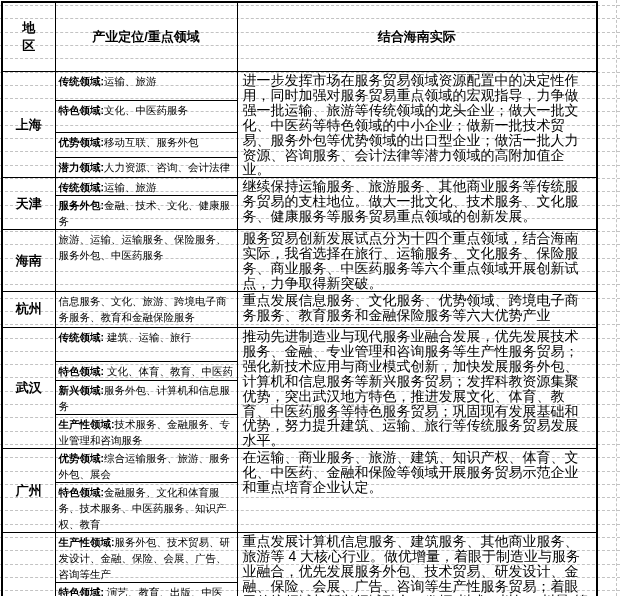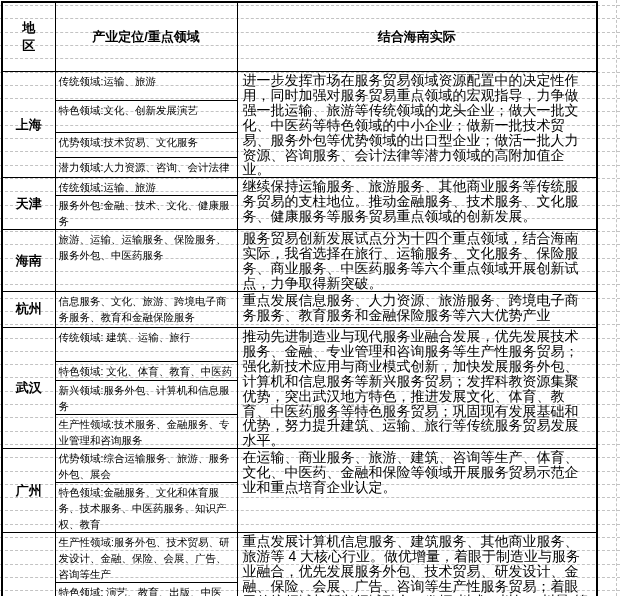--- a/index.html
+++ b/index.html
@@ -13,21 +13,21 @@
   
   table.policy{position:absolute;left:1px;top:1px;z-index:1;
     border-collapse:collapse;table-layout:fixed;background:transparent;
     border:2px solid #000;}
   col.c1{width:53px;} col.c2{width:182px;} col.c3{width:360px;}
   td,th{border:1px solid #000;overflow:hidden;background:transparent;}
   th{font-size:13px;font-weight:bold;text-align:center;vertical-align:middle;padding:16px;}
   td.region{font-size:13px;font-weight:bold;text-align:center;vertical-align:middle;padding:0;}
   td.ind{font-size:10.5px;line-height:16px;vertical-align:top;
          padding:1px 2px 0 3px;letter-spacing:0;}
-  td.ind .lbl{font-weight:normal;}
+  td.ind .lbl{font-weight:bold;}
   td.pol{font-size:14px;line-height:14.9px;vertical-align:top;
          padding:1px 4px 0 5px;letter-spacing:0;}
 </style>
 </head>
 <body>
 
 <div id="page">
   <div id="gridlines">
       <div class="glv"></div>
       <div class="gl" style="top: 5px;"></div>
@@ -90,69 +90,69 @@
       <th>产业定位/重点领域</th>
       <th>结合海南实际</th>
     </tr>
 
     <tr style="height:25px">
       <td class="region" rowspan="4">上海</td>
       <td class="ind"><span class="lbl">传统领域:</span><span>运输、旅游</span></td>
       <td class="pol" rowspan="4">进一步发挥市场在服务贸易领域资源配置中的决定性作用，同时加强对服务贸易重点领域的宏观指导，力争做强一批运输、旅游等传统领域的龙头企业；做大一批文化、中医药等特色领域的中小企业；做新一批技术贸易、服务外包等优势领域的出口型企业；做活一批人力资源、咨询服务、会计法律等潜力领域的高附加值企业。</td>
     </tr>
     <tr style="height:28px">
-      <td class="ind"><span class="lbl">特色领域:</span><span>文化、创新发展演艺</span></td>
+      <td class="ind"><span class="lbl">特色领域:</span><span>文化、中医药服务</span></td>
     </tr>
     <tr style="height:22px">
-      <td class="ind"><span class="lbl">优势领域:</span><span>技术贸易、文化服务</span></td>
+      <td class="ind"><span class="lbl">优势领域:</span><span>移动互联、服务外包</span></td>
     </tr>
     <tr style="height:18px">
       <td class="ind"><span class="lbl">潜力领域:</span><span>人力资源、咨询、会计法律</span></td>
     </tr>
 
     <tr style="height:17px">
       <td class="region" rowspan="2">天津</td>
       <td class="ind"><span class="lbl">传统领域:</span><span>运输、旅游</span></td>
-      <td class="pol" rowspan="2">继续保持运输服务、旅游服务、其他商业服务等传统服务贸易的支柱地位。推动金融服务、技术服务、文化服务、健康服务等服务贸易重点领域的创新发展。</td>
+      <td class="pol" rowspan="2">继续保持运输服务、旅游服务、其他商业服务等传统服务贸易的支柱地位。做大一批文化、技术服务、文化服务、健康服务等服务贸易重点领域的创新发展。</td>
     </tr>
     <tr style="height:30px">
       <td class="ind"><span class="lbl">服务外包:</span><span>金融、技术、文化、健康服务</span></td>
     </tr>
 
     <tr style="height:60px">
       <td class="region">海南</td>
       <td class="ind"><span>旅游、运输、运输服务、保险服务、服务外包、中医药服务</span></td>
       <td class="pol">服务贸易创新发展试点分为十四个重点领域，结合海南实际，我省选择在旅行、运输服务、文化服务、保险服务、商业服务、中医药服务等六个重点领域开展创新试点，力争取得新突破。</td>
     </tr>
 
     <tr style="height:36px">
       <td class="region">杭州</td>
       <td class="ind"><span>信息服务、文化、旅游、跨境电子商务服务、教育和金融保险服务</span></td>
-      <td class="pol">重点发展信息服务、人力资源、旅游服务、跨境电子商务服务、教育服务和金融保险服务等六大优势产业</td>
+      <td class="pol">重点发展信息服务、文化服务、优势领域、跨境电子商务服务、教育服务和金融保险服务等六大优势产业</td>
     </tr>
 
     <tr style="height:34px">
       <td class="region" rowspan="4">武汉</td>
       <td class="ind"><span class="lbl">传统领域:</span><span> 建筑、运输、旅行</span></td>
       <td class="pol" rowspan="4">推动先进制造业与现代服务业融合发展，优先发展技术服务、金融、专业管理和咨询服务等生产性服务贸易；强化新技术应用与商业模式创新，加快发展服务外包、计算机和信息服务等新兴服务贸易；发挥科教资源集聚优势，突出武汉地方特色，推进发展文化、体育、教育、中医药服务等特色服务贸易；巩固现有发展基础和优势，努力提升建筑、运输、旅行等传统服务贸易发展水平。</td>
     </tr>
     <tr style="height:19px">
       <td class="ind"><span class="lbl">特色领域:</span><span> 文化、体育、教育、中医药</span></td>
     </tr>
     <tr style="height:32px">
       <td class="ind"><span class="lbl">新兴领域:</span><span>服务外包、计算机和信息服务</span></td>
     </tr>
     <tr style="height:34px">
       <td class="ind"><span class="lbl">生产性领域:</span><span>技术服务、金融服务、专业管理和咨询服务</span></td>
     </tr>
 
     <tr style="height:30px">
       <td class="region" rowspan="2">广州</td>
       <td class="ind"><span class="lbl">优势领域:</span><span>综合运输服务、旅游、服务外包、展会</span></td>
-      <td class="pol" rowspan="2">在运输、商业服务、旅游、建筑、咨询等生产、体育、文化、中医药、金融和保险等领域开展服务贸易示范企业和重点培育企业认定。</td>
+      <td class="pol" rowspan="2">在运输、商业服务、旅游、建筑、知识产权、体育、文化、中医药、金融和保险等领域开展服务贸易示范企业和重点培育企业认定。</td>
     </tr>
     <tr style="height:45px">
       <td class="ind"><span class="lbl">特色领域:</span><span>金融服务、文化和体育服务、技术服务、中医药服务、知识产权、教育</span></td>
     </tr>
 
     <tr style="height:50px">
       <td class="region" rowspan="3">成都</td>
       <td class="ind"><span class="lbl">生产性领域:</span><span>服务外包、技术贸易、研发设计、金融、保险、会展、广告、咨询等生产</span></td>
       <td class="pol" rowspan="3">重点发展计算机信息服务、建筑服务、其他商业服务、旅游等 4 大核心行业。做优增量，着眼于制造业与服务业融合，优先发展服务外包、技术贸易、研发设计、金融、保险、会展、广告、咨询等生产性服务贸易；着眼于传统领域与新兴领域融合，发挥“川戏、川灯、川景”等传统特色优势，创新发展演艺、教育、出版、中医药、体育、餐饮等特色服务贸易。着眼于新技术应用与商业模式创新，加快发展跨境电商、动漫游戏、文化创意、移动互联、云服务、大数据应用等新兴服务贸易。</td>
     </tr>

